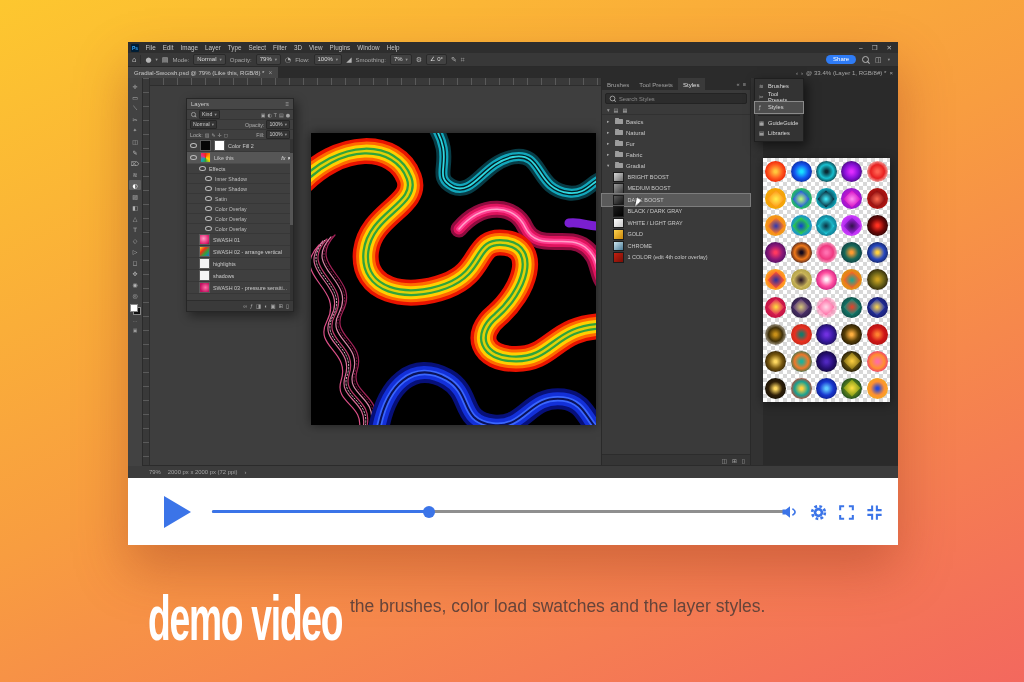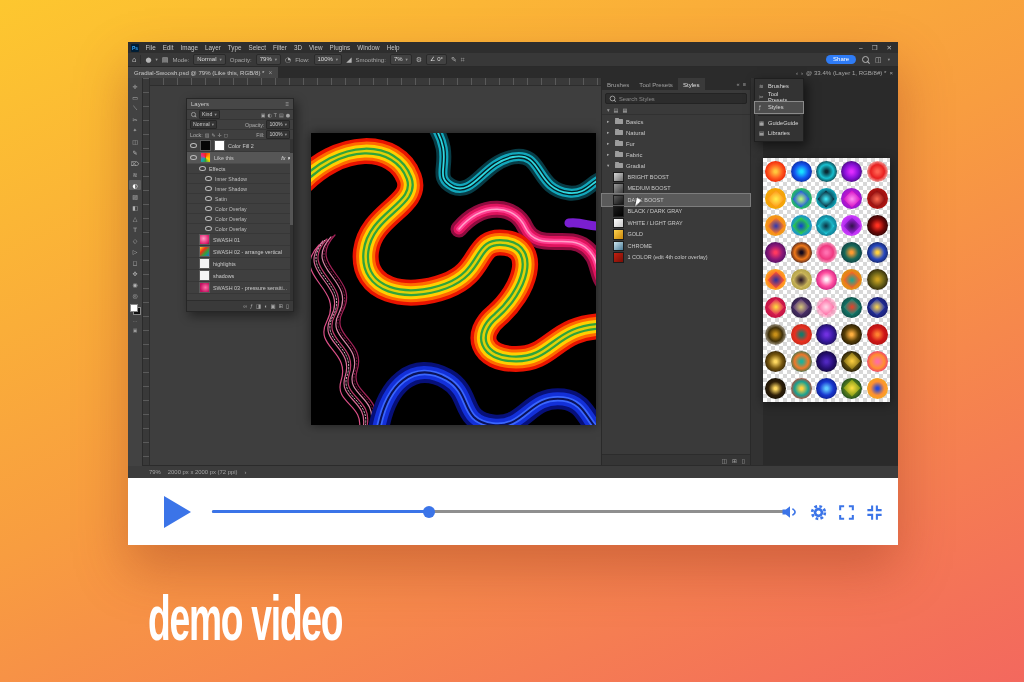--- a/index.html
+++ b/index.html
@@ -721,13 +721,14 @@
       </svg>
       <svg width="19" height="19" viewBox="0 0 24 24">
         <path d="M9 3v6H3 M21 9h-6V3 M15 21v-6h6 M3 15h6v6" stroke="#3b74e8" stroke-width="2.6" fill="none"></path>
       </svg>
     </div>
   </div>
 </div>
 
 <div class="cap-title">demo video</div>
 <div class="cap-text">
+  <div>the brushes, color load swatches and the layer styles.</div>
 </div>
 
 </body></html>

